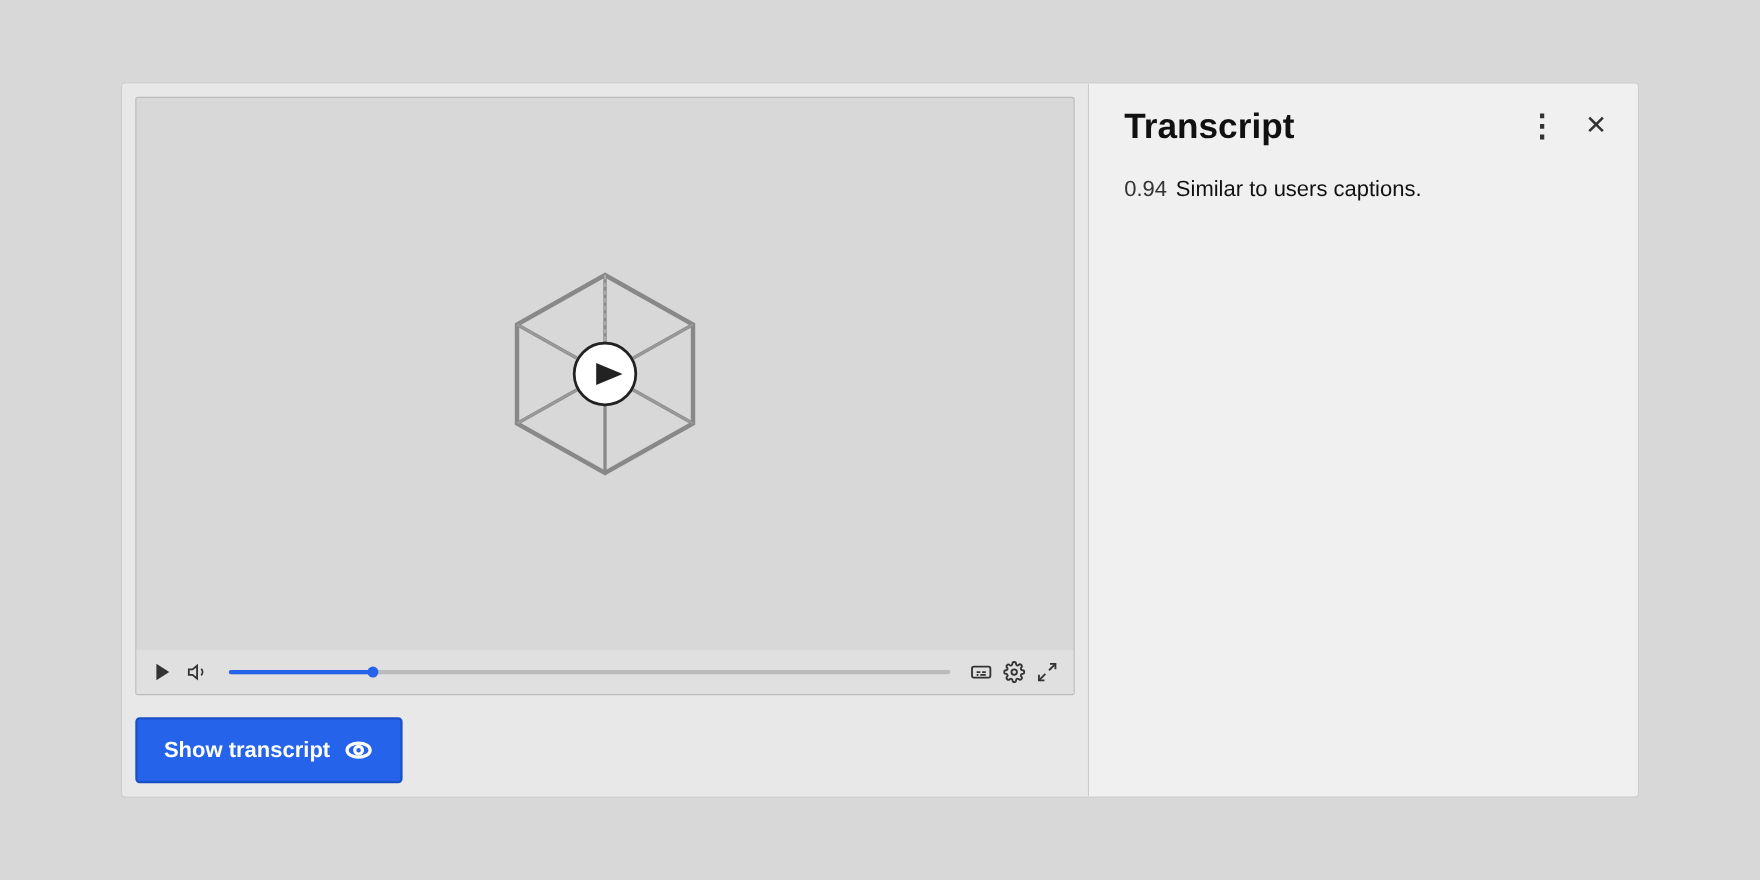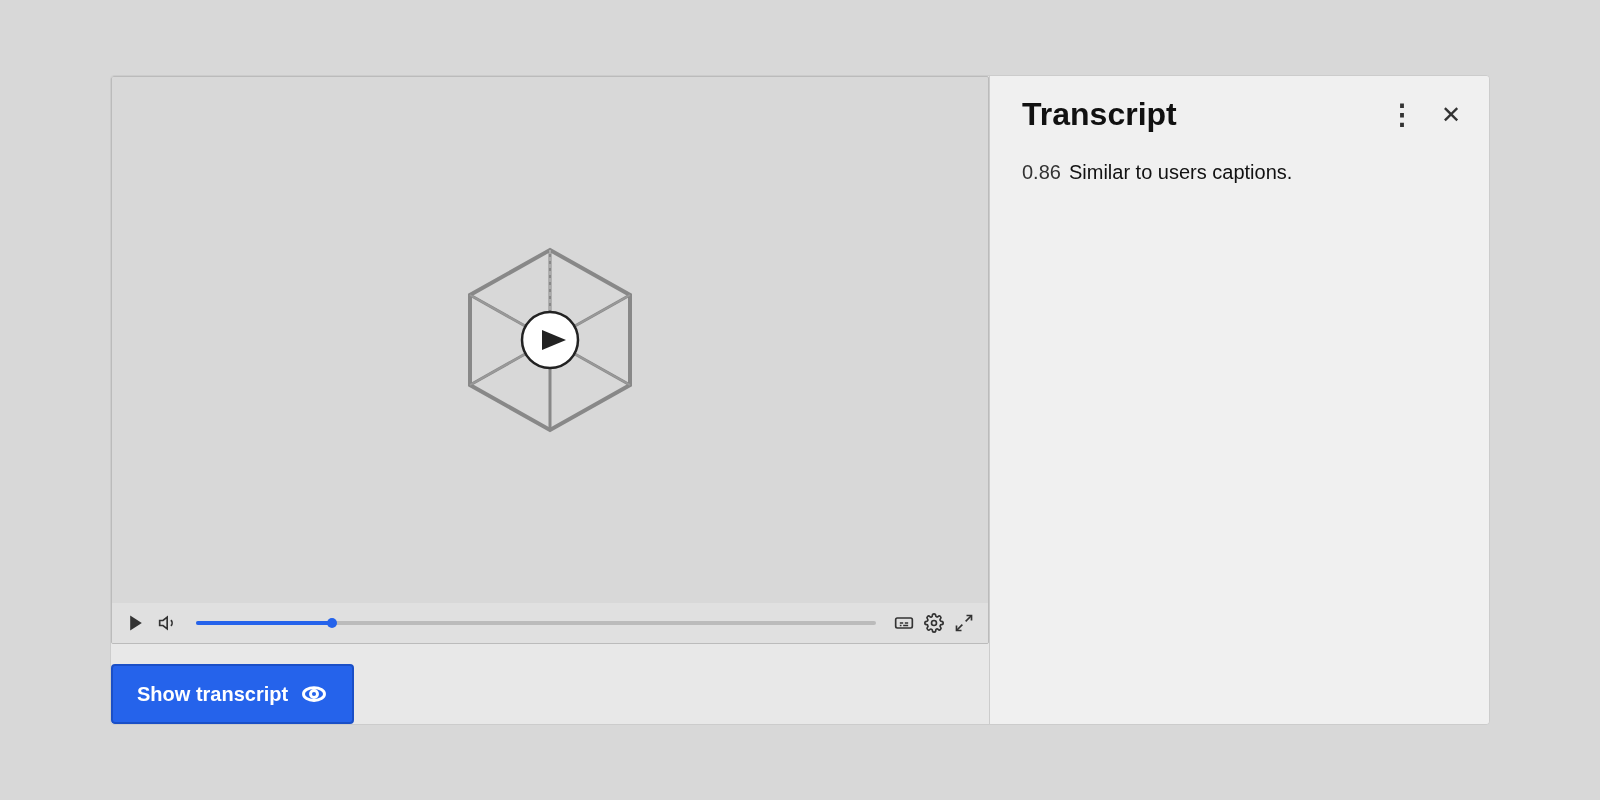--- a/index.html
+++ b/index.html
@@ -18,21 +18,21 @@
       border: 1px solid #ccc;
       border-radius: 4px;
       overflow: hidden;
       width: 1380px;
       height: 650px;
     }
     .left-panel {
       flex: 1;
       display: flex;
       flex-direction: column;
-      padding: 0;
+      padding: 12px;
       background: #e8e8e8;
     }
     .video-player {
       flex: 1;
       background: #d8d8d8;
       border: 1px solid #bbb;
       border-radius: 2px;
       position: relative;
       display: flex;
       flex-direction: column;
@@ -120,21 +120,21 @@
     .right-panel {
       width: 500px;
       background: #f0f0f0;
       border-left: 1px solid #ccc;
       display: flex;
       flex-direction: column;
       position: relative;
     }
     .transcript-header {
       display: flex;
-      align-items: flex-end;
+      align-items: flex-start;
       justify-content: space-between;
       padding: 20px 24px 16px 32px;
     }
     .transcript-title {
       font-size: 32px;
       font-weight: bold;
       color: #111;
     }
     .transcript-header-actions {
       display: flex;
@@ -266,16 +266,16 @@
         <button class="icon-btn">
           <span style="font-size:28px; font-weight:bold; letter-spacing:1px; line-height:1;">⋮</span>
         </button>
         <button class="icon-btn">
           <span style="font-size:24px;">✕</span>
         </button>
       </div>
     </div>
     <div class="transcript-content">
 
-        <div class="transcript-entry"><span class="timestamp">0.86</span><span>Similar to users captions.</span></div>
+        <div class="transcript-entry"><span class="timestamp">0.94</span><span>Similar to users captions.</span></div>
       </div>
   </div>
 </div>
 
 </body></html>

